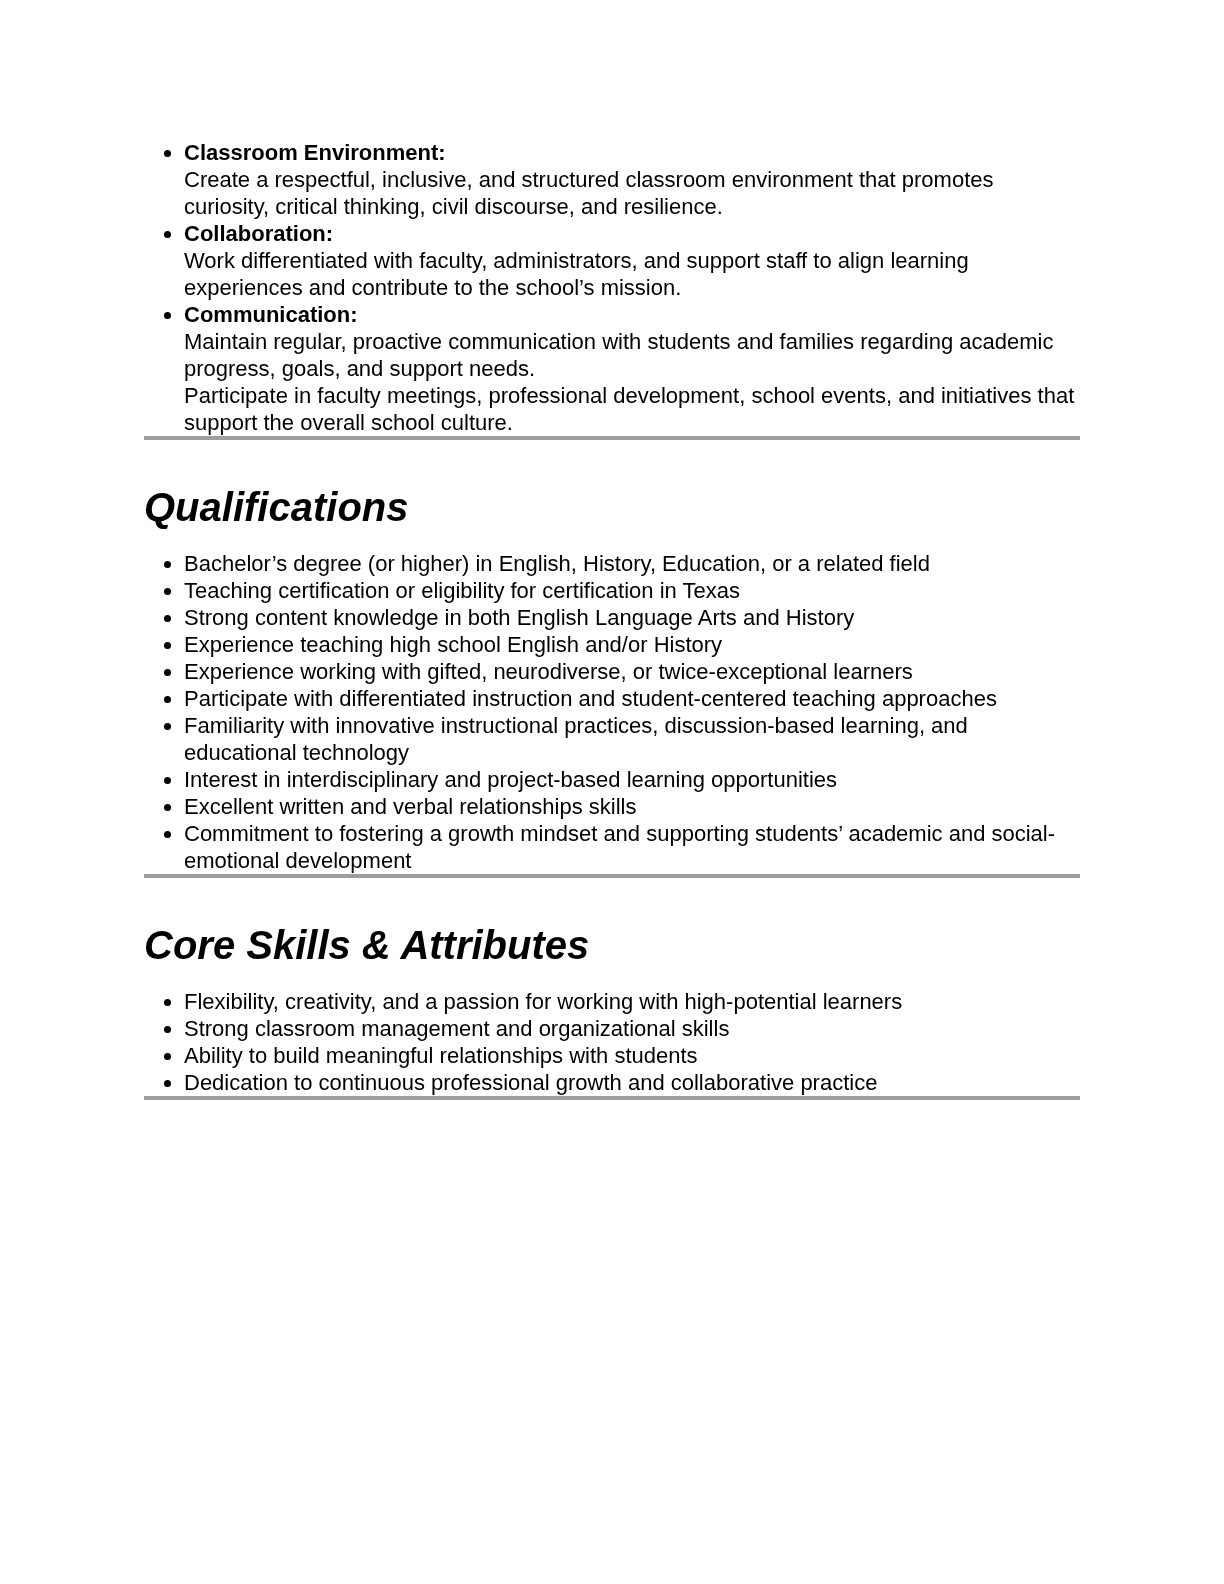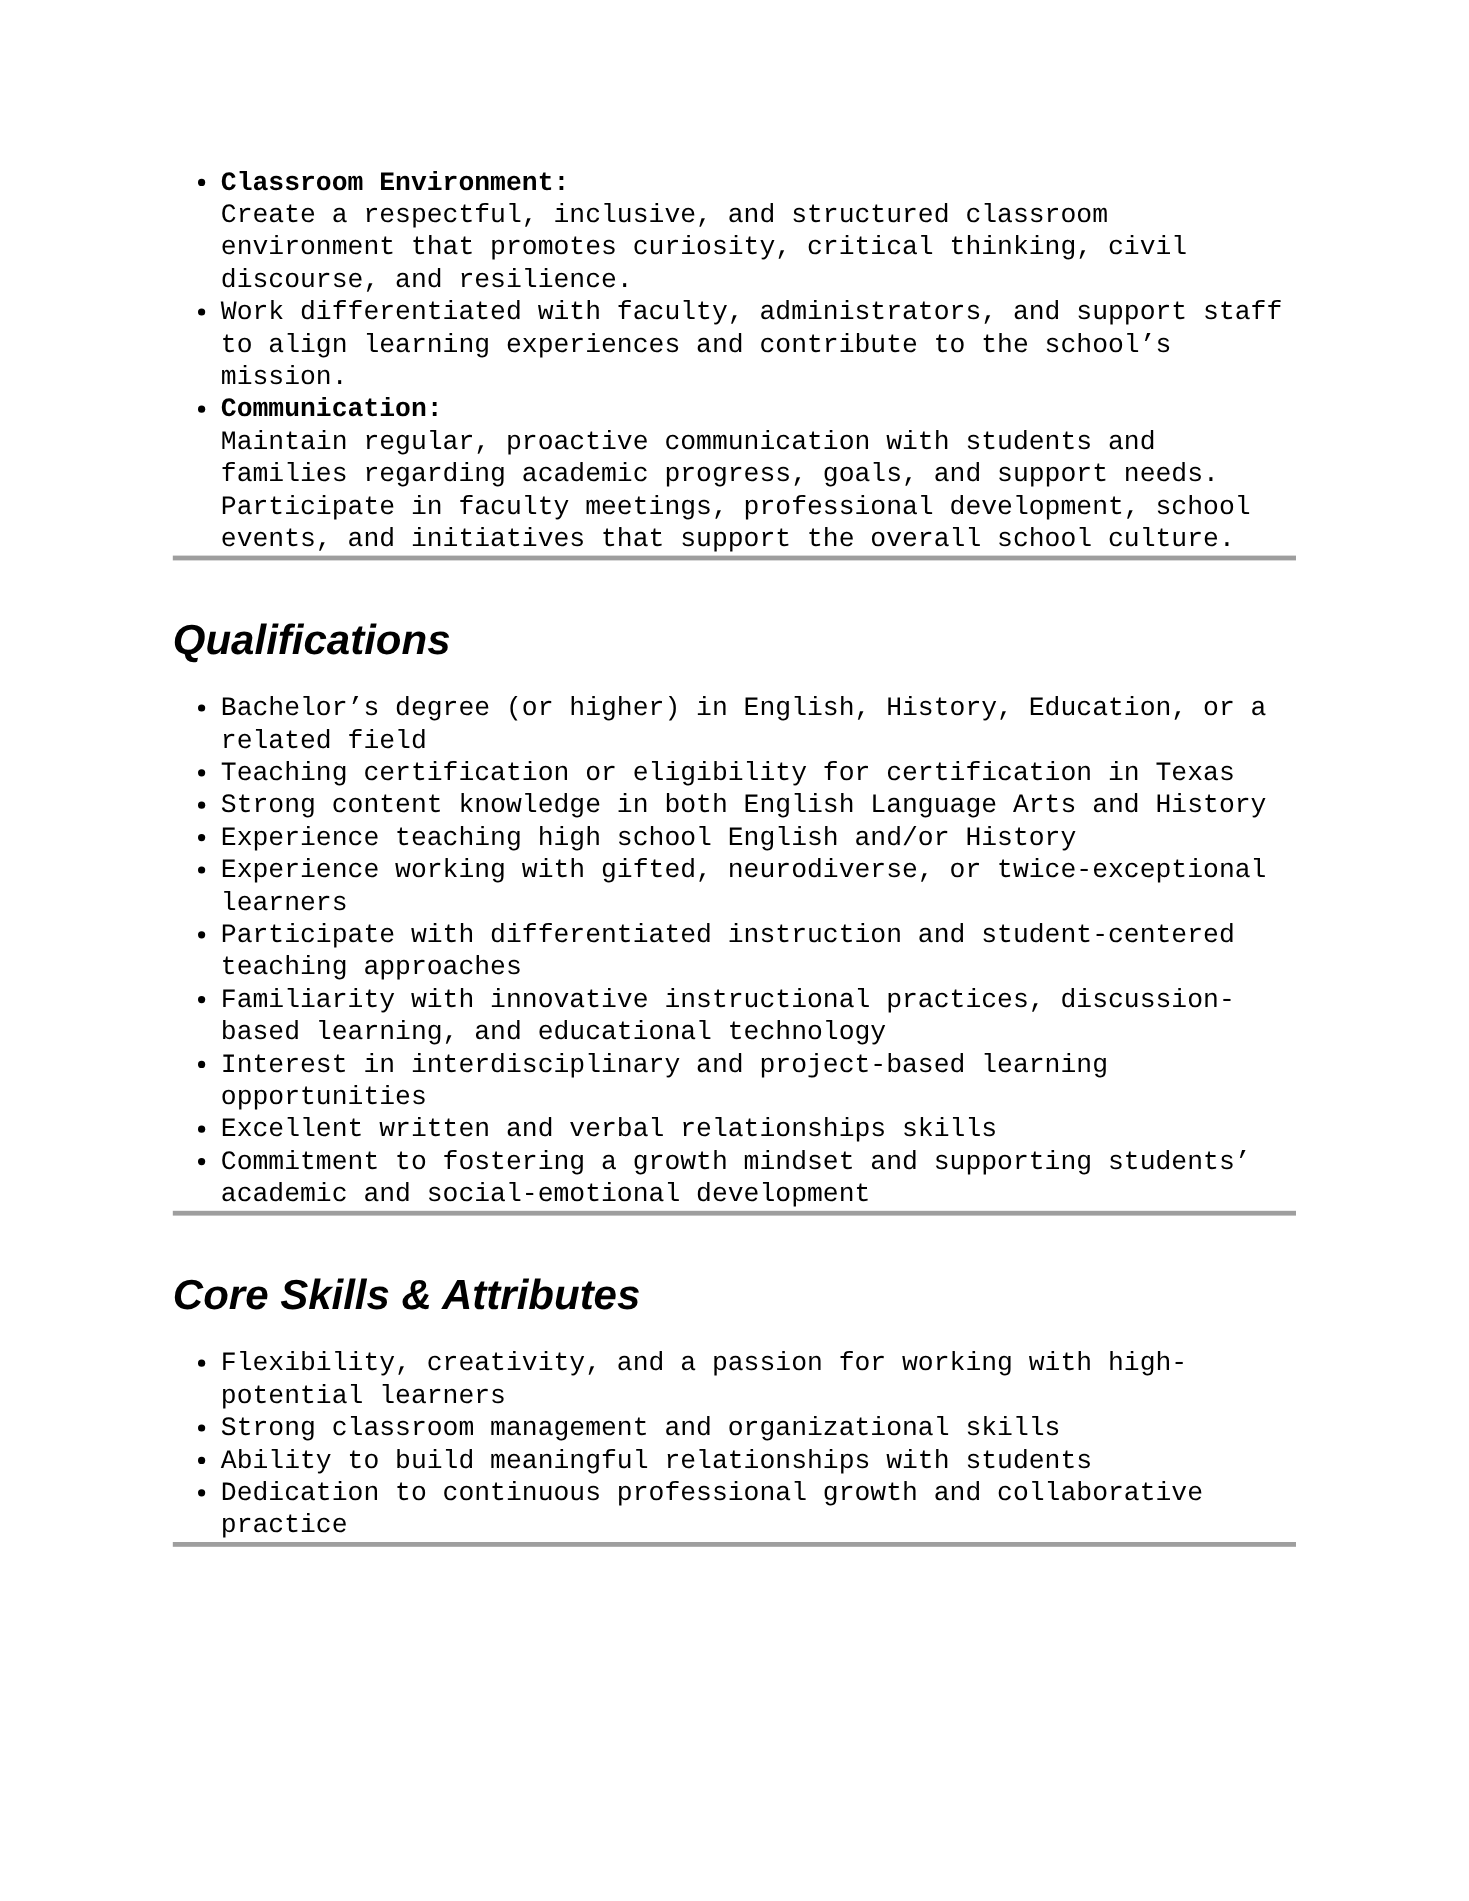--- a/index.html
+++ b/index.html
@@ -22,27 +22,26 @@
     overflow: hidden;
   }
   ul.doc-list {
     margin: 0;
     padding: 0 0 0 40px;
     list-style-type: disc;
   }
   ul.doc-list li {
     padding: 0;
     margin: 0;
-    font-family: Liberation Mono, monospace;
   }
   .duty-label {
     font-weight: 700;
   }
   .section-heading {
-    font-size: 35px;
+    font-size: 40px;
     line-height: 40px;
     font-weight: 700;
     font-style: italic;
     margin: 47px 0 23px 0;
   }
   hr.divider {
     border: none;
     height: 4px;
     background: #9e9e9e;
     margin: 0;
@@ -56,20 +55,21 @@
 <body>
 
 <div class="page">
 
   <ul class="doc-list">
     <li>
       <div class="duty-label">Classroom Environment:</div>
       <div class="duty-text">Create a respectful, inclusive, and structured classroom environment that promotes curiosity, critical thinking, civil discourse, and resilience.</div>
     </li>
     <li>
+      <div class="duty-label">Collaboration:</div>
       <div class="duty-text">Work differentiated with faculty, administrators, and support staff to align learning experiences and contribute to the school’s mission.</div>
     </li>
     <li>
       <div class="duty-label">Communication:</div>
       <div class="duty-text">Maintain regular, proactive communication with students and families regarding academic progress, goals, and support needs.</div>
       <div class="duty-text">Participate in faculty meetings, professional development, school events, and initiatives that support the overall school culture.</div>
     </li>
   </ul>
 
   <hr class="divider divider-1">

